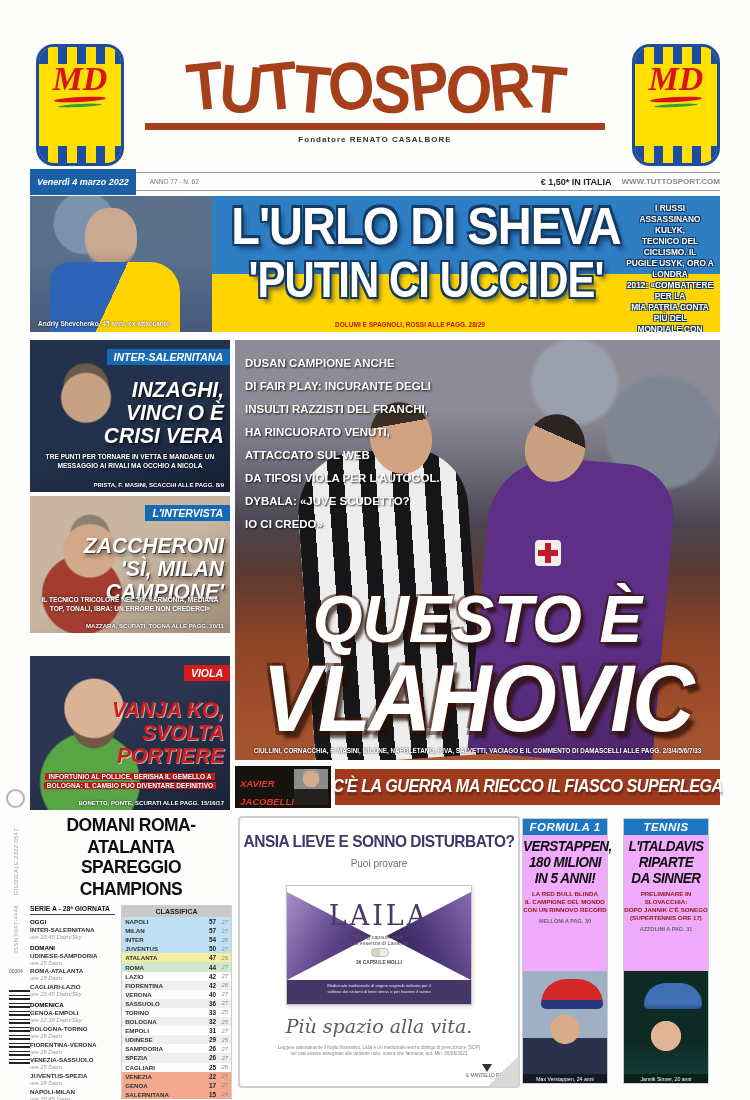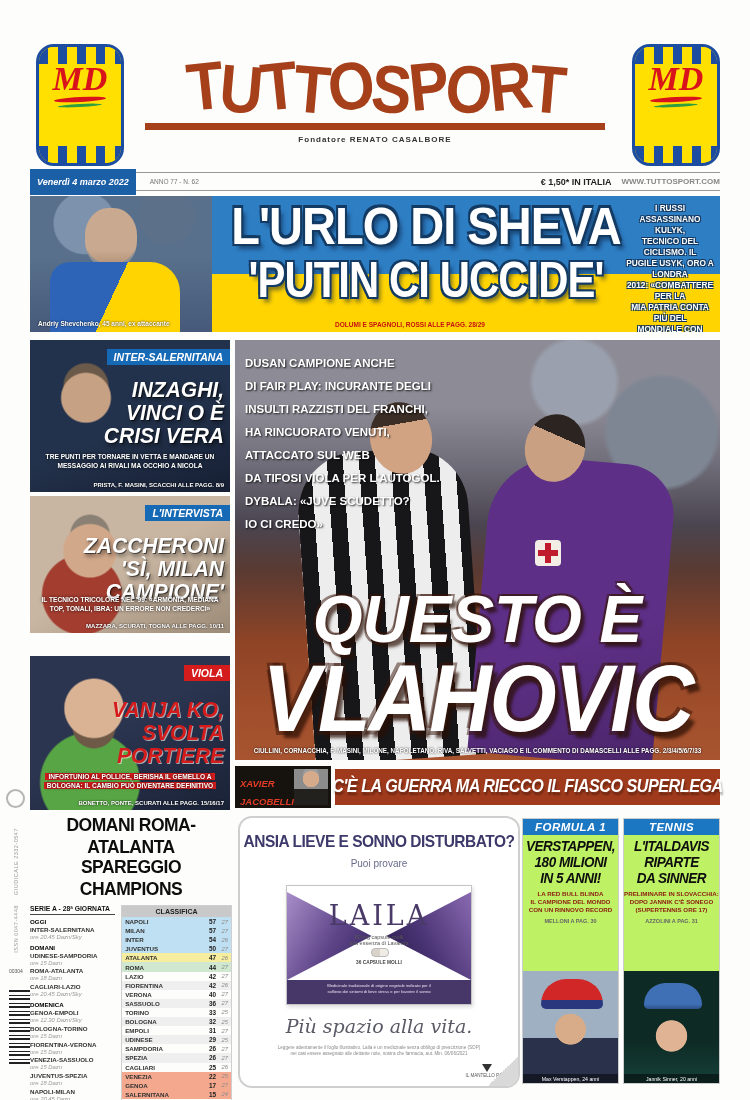--- a/index.html
+++ b/index.html
@@ -134,21 +134,21 @@
   .srow:nth-of-type(even){background:#efefef;}
   .srow .team{flex:1;font-size:6.2px;font-weight:800;color:#333;}
   .srow .pts{font-size:6.4px;font-weight:900;color:#222;width:14px;text-align:right;}
   .srow .gp{font-size:5.8px;font-style:italic;color:#8a8a8a;width:12px;text-align:right;}
   .srow.cl{background:#bfe0f2;}
   .srow.y{background:#f6ee9e;}
   .srow.g{background:#cfe8cf;}
   .srow.r{background:#f4a98f;}
 
   
-  .ad{left:238px;top:816px;width:278px;height:268px;background:#fff;border:2px solid #cfcfcf;border-radius:14px;overflow:hidden;}
+  .ad{left:238px;top:816px;width:278px;height:268px;background:#fff;border:2px solid #cfcfcf;border-radius:4px;overflow:hidden;}
   .ad-title{text-align:center;font-weight:900;font-size:15.5px;letter-spacing:-.5px;color:#3d3a6b;margin-top:15px;transform:scaleY(1.1);}
   .ad-lead{text-align:center;font-size:10px;color:#6b6b8c;margin-top:7px;}
   .ad-box{position:relative;width:184px;height:118px;margin:16px auto 0;border:1px solid #c5c5c5;background:#fff;box-shadow:1px 2px 4px rgba(0,0,0,.15);}
   .ad-tri-l{position:absolute;left:0;top:6px;bottom:24px;width:46%;clip-path:polygon(0 0,100% 50%,0 100%);
       background:linear-gradient(120deg,#a98fc9 0,#5d4488 55%,#33245c 100%);}
   .ad-tri-r{position:absolute;right:0;top:6px;bottom:24px;width:46%;clip-path:polygon(100% 0,0 50%,100% 100%);
       background:linear-gradient(240deg,#8a6ab2 0,#4a3474 55%,#241847 100%);}
   .ad-brand{position:absolute;left:0;top:14px;width:100%;text-align:center;font-family:"DejaVu Serif",serif;
       font-size:27px;color:#4a3a68;letter-spacing:3px;}
   .ad-brand-sub{position:absolute;left:0;top:48px;width:100%;text-align:center;font-size:5.5px;color:#555;}
@@ -157,21 +157,21 @@
   .ad-count{position:absolute;left:0;top:74px;width:100%;text-align:center;font-size:4.8px;font-weight:700;color:#444;}
   .ad-boxfoot{position:absolute;left:0;bottom:0;width:100%;height:24px;background:#473768;color:#e8e2f2;
       font-size:4.2px;line-height:5.6px;text-align:center;padding-top:3px;box-sizing:border-box;}
   .ad-tagline{text-align:center;font-family:"DejaVu Serif",serif;font-style:italic;font-size:19px;color:#5a5a66;margin-top:10px;}
   .ad-small{width:212px;margin:8px auto 0;text-align:center;font-size:4.6px;line-height:6px;color:#8a8a8a;}
   .ad-logo{position:absolute;right:10px;bottom:8px;font-size:4.5px;color:#555;text-align:center;}
   .ad-logo .tri{width:0;height:0;border-left:5px solid transparent;border-right:5px solid transparent;border-top:8px solid #333;margin:0 auto 1px;}
   .ad-fold{position:absolute;right:-2px;bottom:-2px;width:34px;height:34px;background:linear-gradient(315deg,#d9d9d9 0 50%,transparent 50%);}
 
   
-  .panel{top:818px;width:97px;height:266px;background:#bef264;border:1px solid #ccc;box-sizing:border-box;
+  .panel{top:818px;width:86px;height:266px;background:#f0abfc;border:1px solid #ccc;box-sizing:border-box;
       display:flex;flex-direction:column;}
   .panel-label{background:var(--panel-blue,#1b77c2);color:#fff;font-weight:900;font-style:italic;font-size:11.5px;
       text-align:center;padding:2px 0;letter-spacing:.5px;}
   .panel-head{text-align:center;font-weight:900;font-style:italic;font-size:13.5px;line-height:15px;color:#0e0e0e;
       margin-top:5px;letter-spacing:-.5px;transform:scaleY(1.05);}
   .panel-sub{text-align:center;font-weight:800;font-size:6.2px;line-height:8px;color:#8b1a10;margin-top:5px;}
   .panel-by{text-align:center;font-size:5.5px;font-weight:700;color:#666;margin-top:4px;}
   .panel-photo{margin-top:auto;height:112px;position:relative;overflow:hidden;}
   .ph-max{background:radial-gradient(circle at 50% 52%,#d8ab89 0 20%,transparent 21%),linear-gradient(180deg,#9fb0c2 0 60%,#29324a 60% 100%);}
   .ph-max .cap{position:absolute;left:18px;top:8px;width:62px;height:30px;border-radius:30px 30px 6px 6px;

